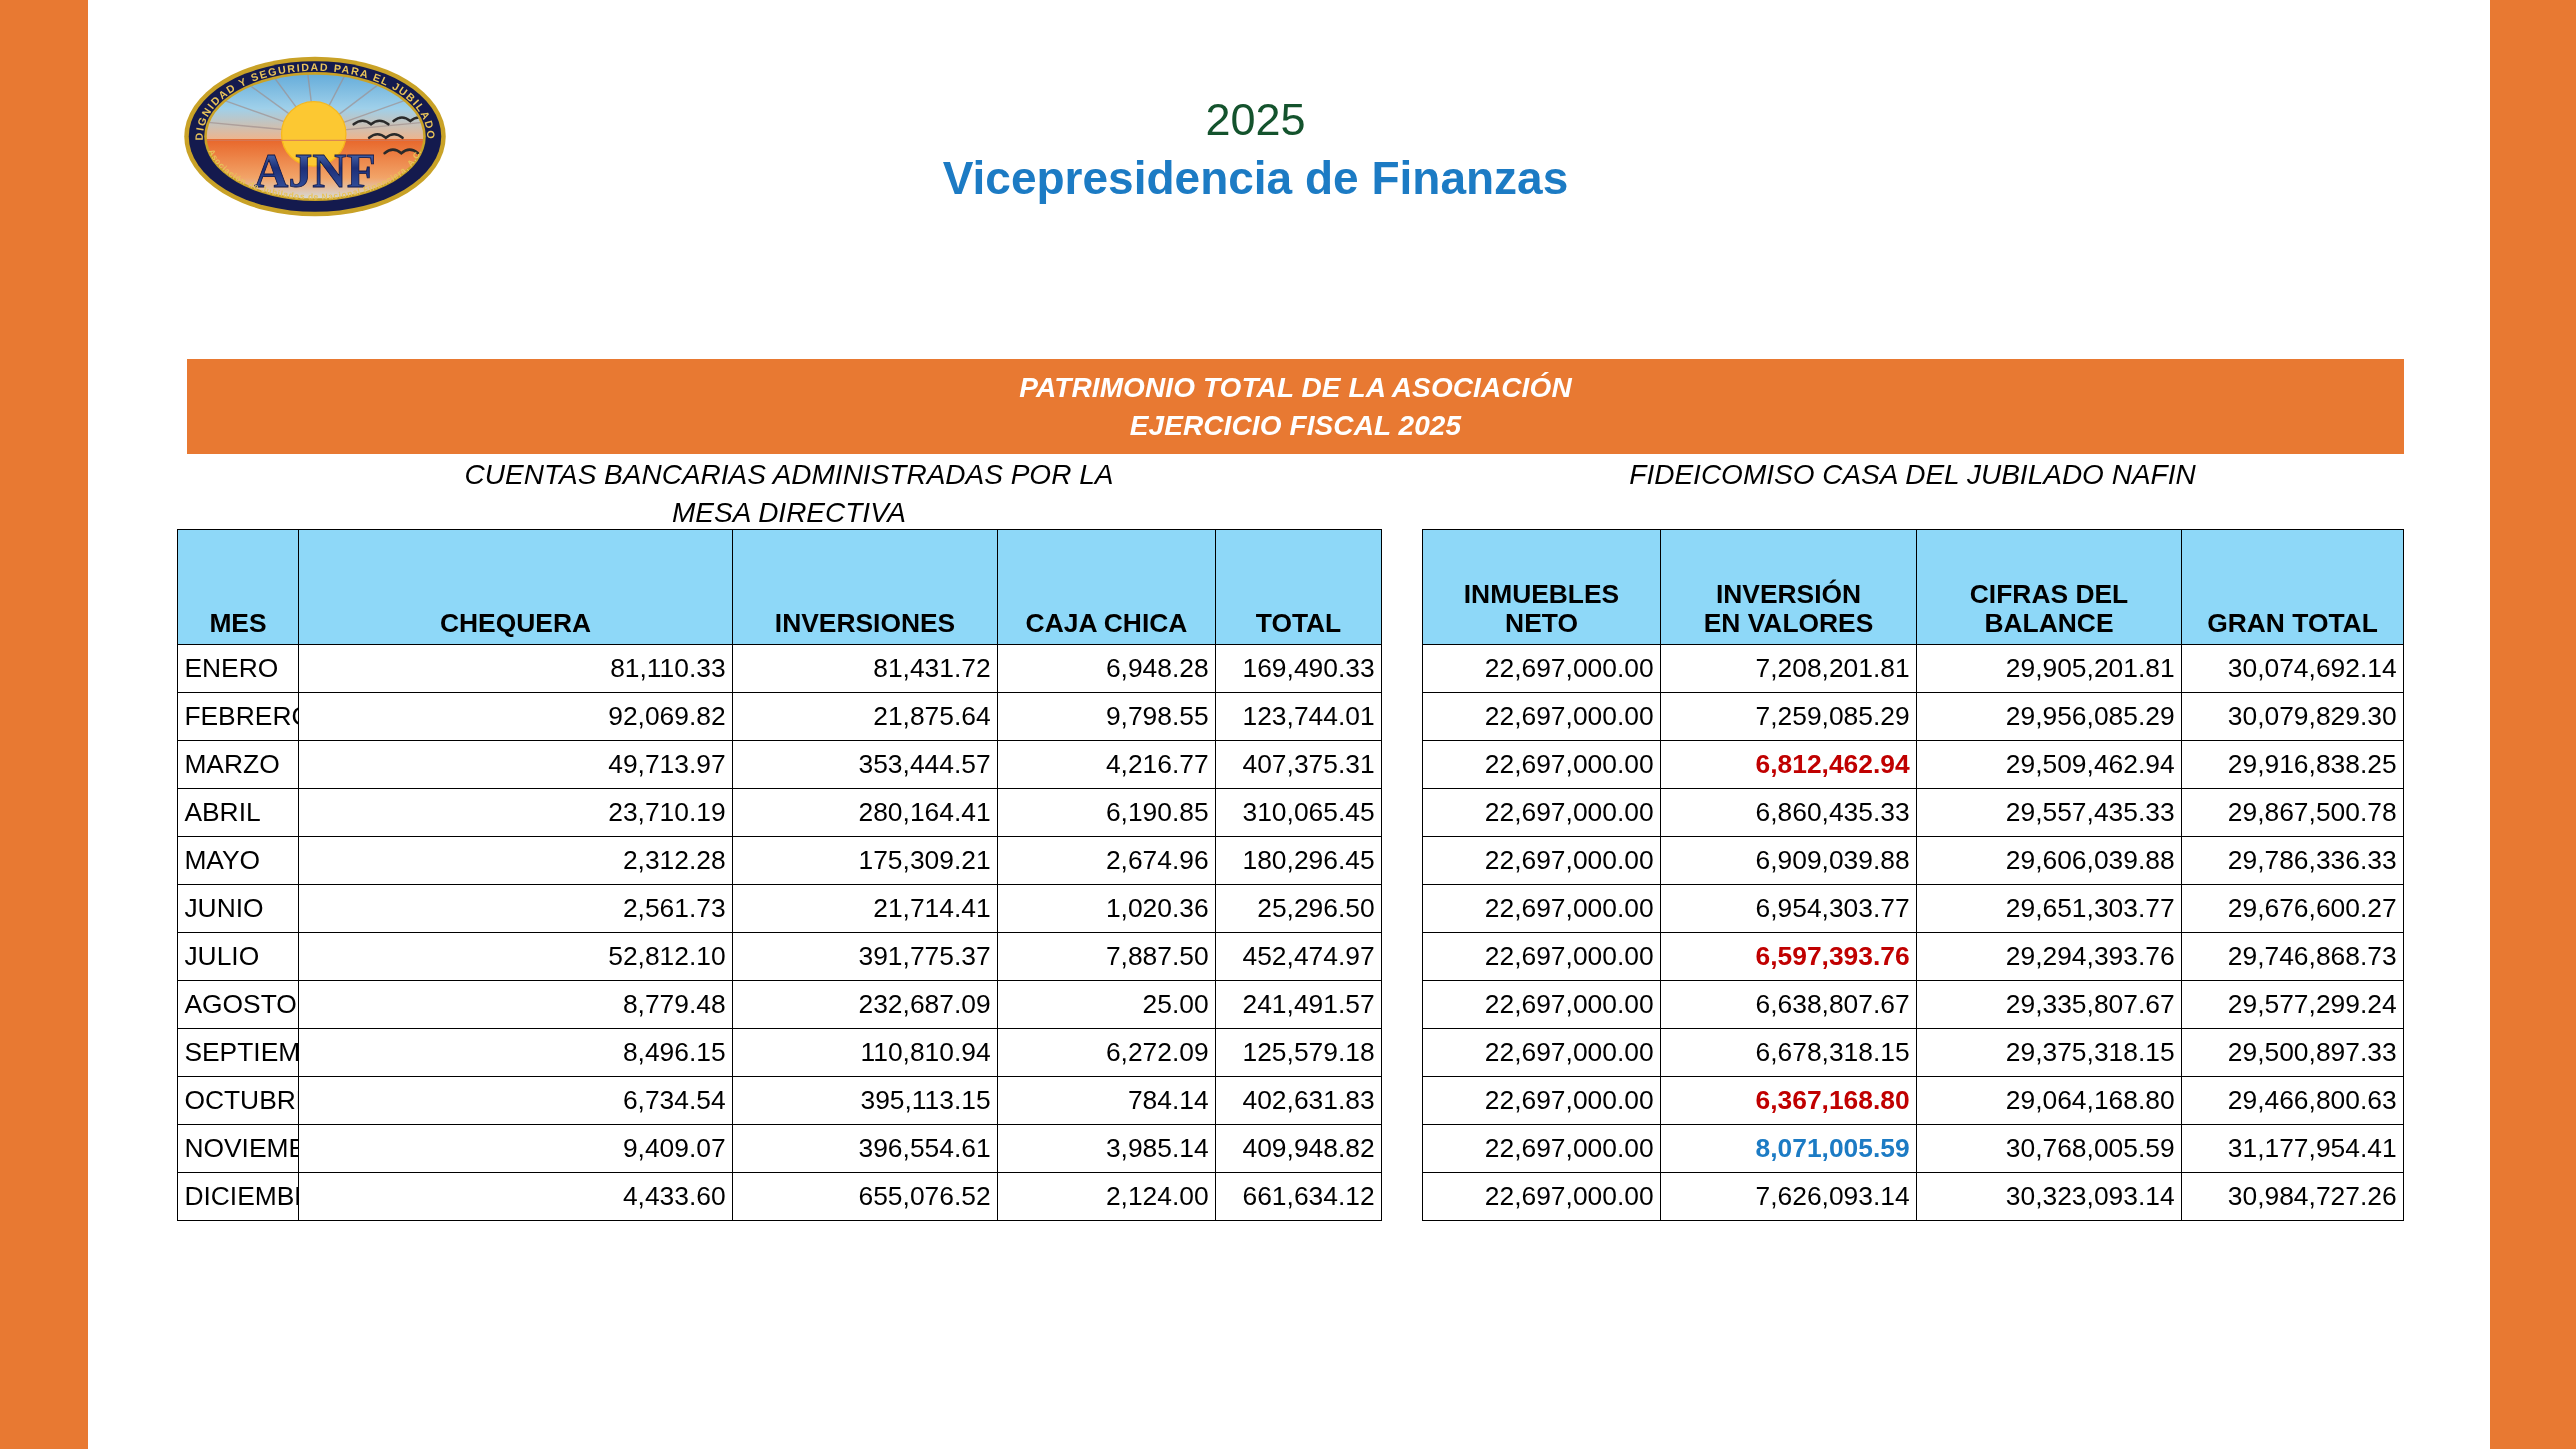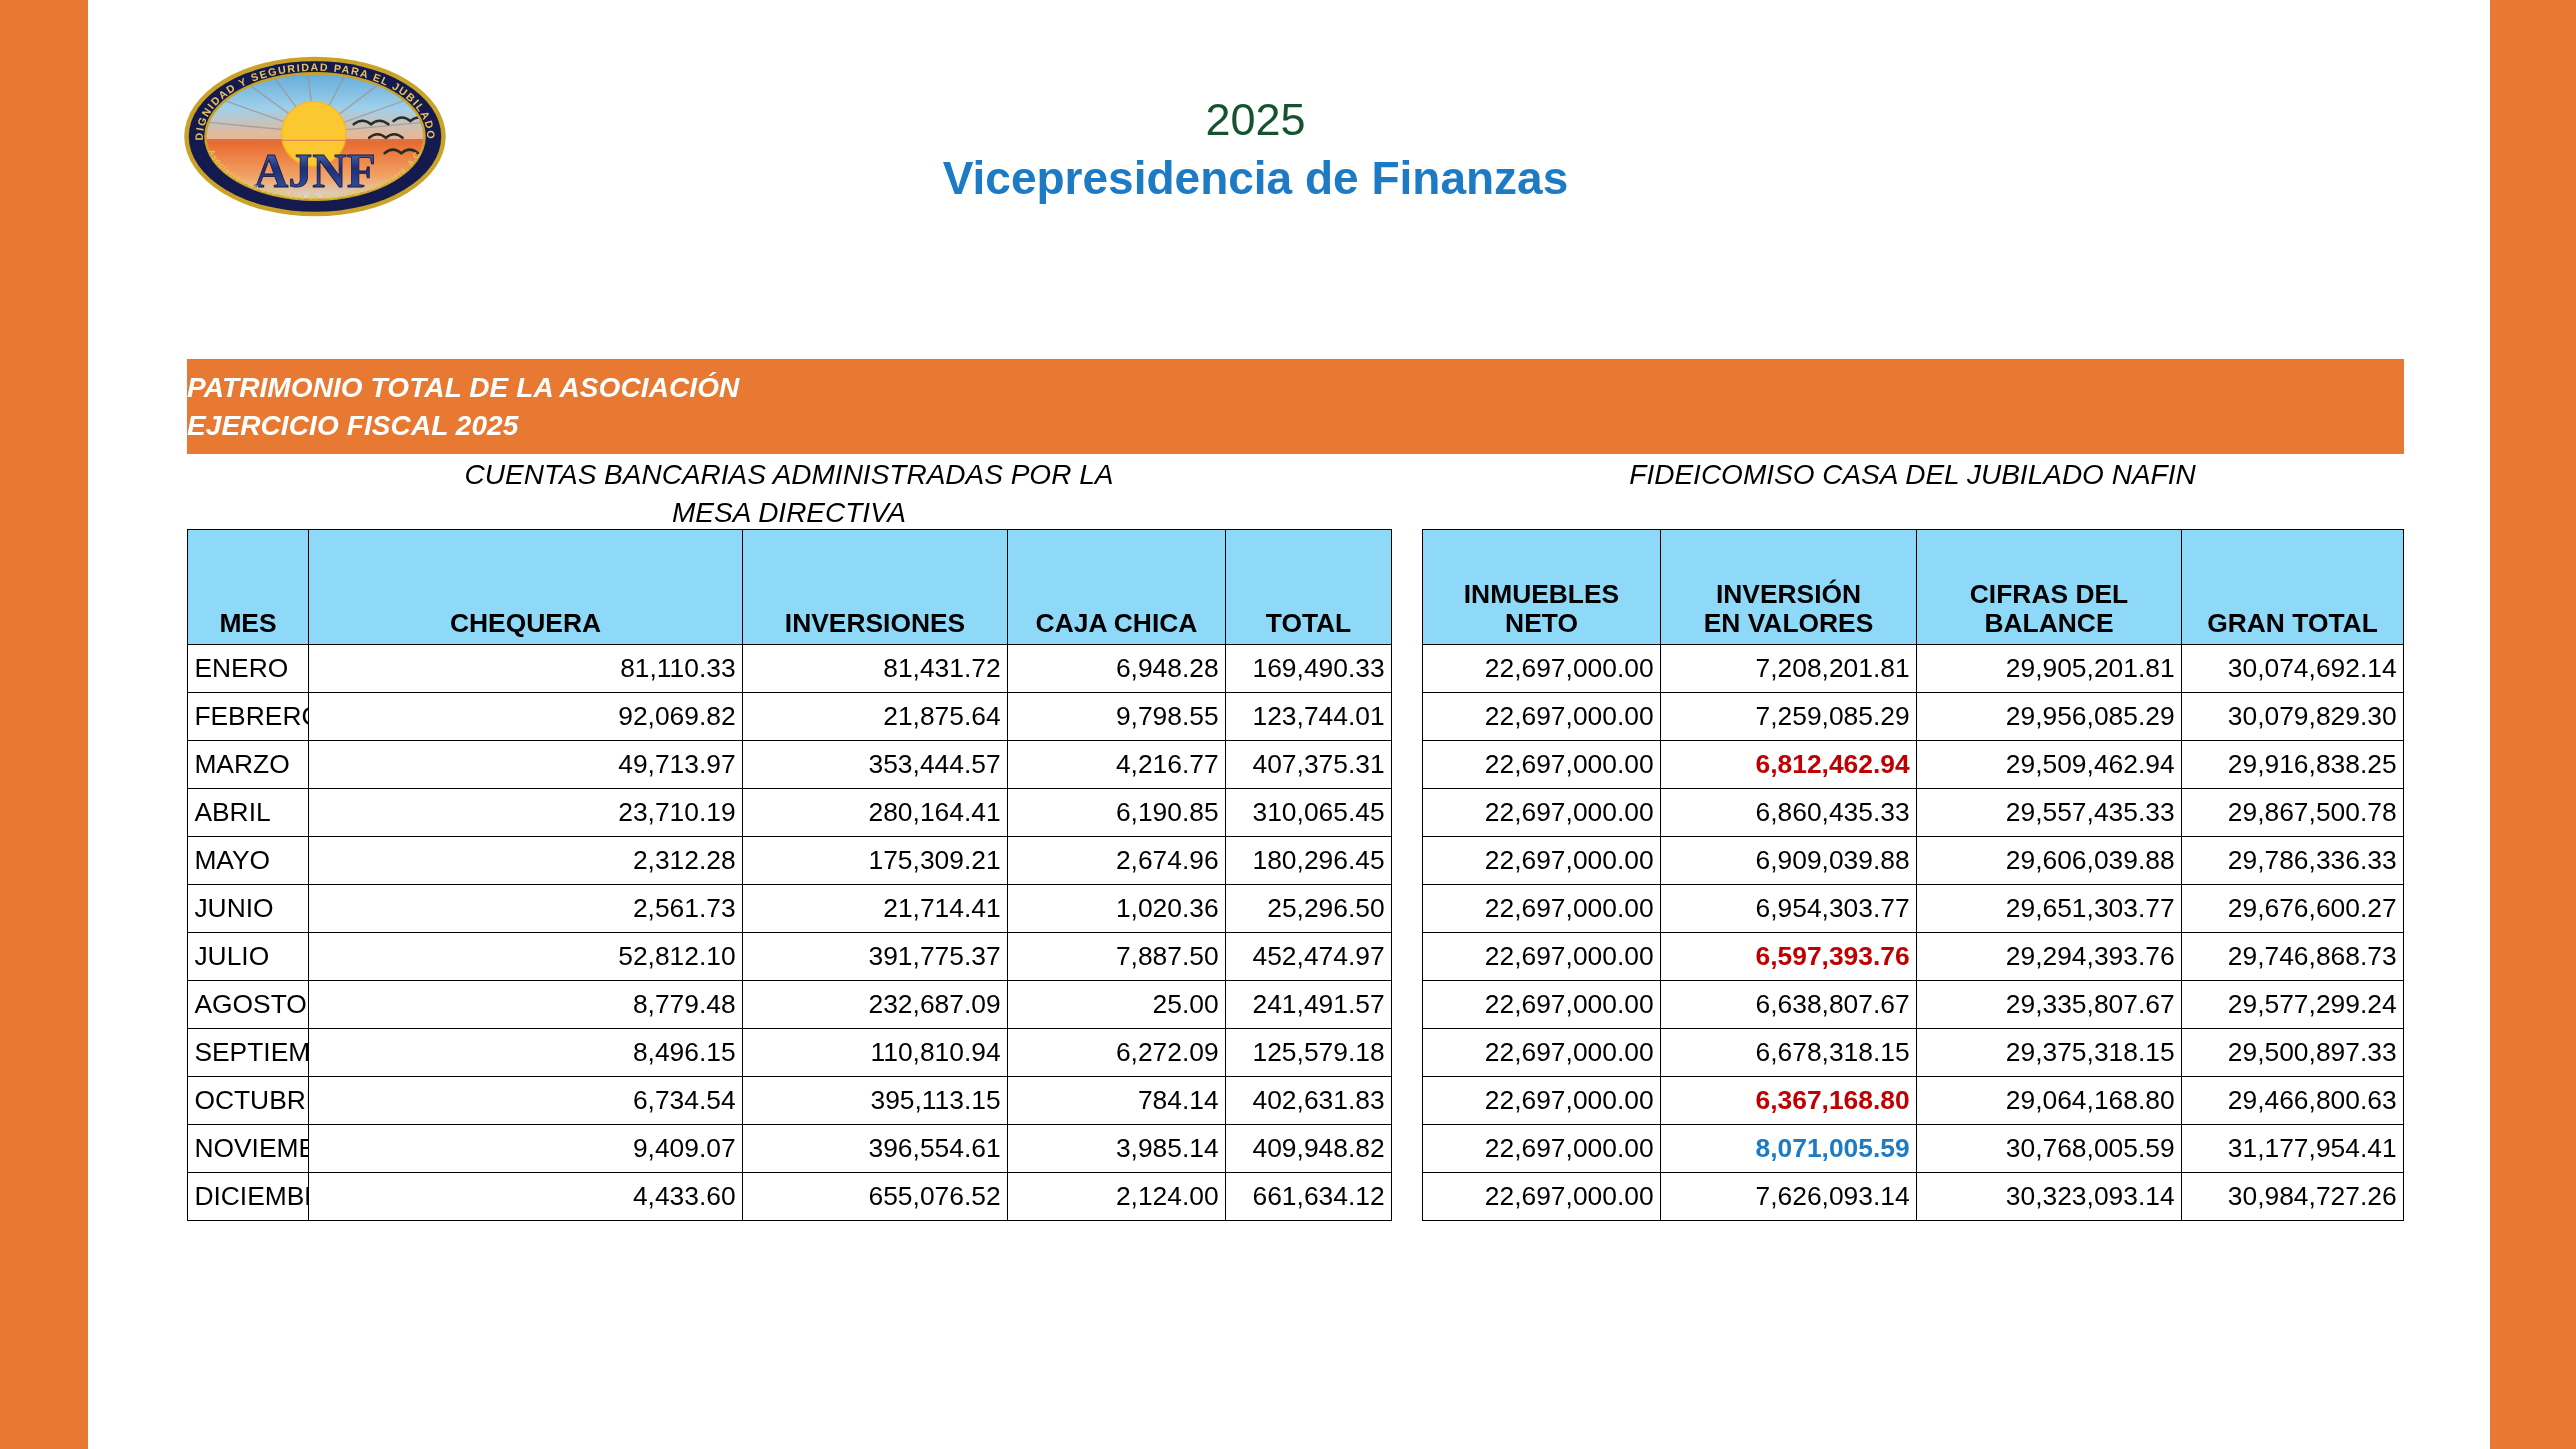--- a/index.html
+++ b/index.html
@@ -73,21 +73,21 @@
   #banner {
     position: absolute;
     left: 187px;
     top: 359px;
     width: 2217px;
     height: 95px;
     background: #E87932;
     color: #ffffff;
     display: flex;
     flex-direction: column;
-    align-items: flex-start;
+    align-items: center;
     justify-content: center;
   }
   #banner .line {
     font-size: 28px;
     font-weight: bold;
     font-style: italic;
     line-height: 1.34;
     letter-spacing: 0.1px;
     white-space: nowrap;
   }
@@ -135,21 +135,21 @@
     vertical-align: middle;
   }
   table.fin td.month {
     text-align: left;
     vertical-align: middle;
   }
   td.hl-red  { color: #C00000; font-weight: bold; }
   td.hl-blue { color: #1C7BC4; font-weight: bold; }
 
   
-  #table-left  { left: 187px;  top: 529px; width: 1204px; }
+  #table-left  { left: 177px;  top: 529px; width: 1204px; }
   #table-left thead th { height: 115px; }
   #table-left col.c-mes  { width: 121px; }
   #table-left col.c-cheq { width: 434px; }
   #table-left col.c-inv  { width: 265px; }
   #table-left col.c-caja { width: 218px; }
   #table-left col.c-tot  { width: 166px; }
 
   
   #table-right { left: 1422px; top: 529px; width: 981px; border-radius: 27px; }
   #table-right thead th { height: 115px; }

